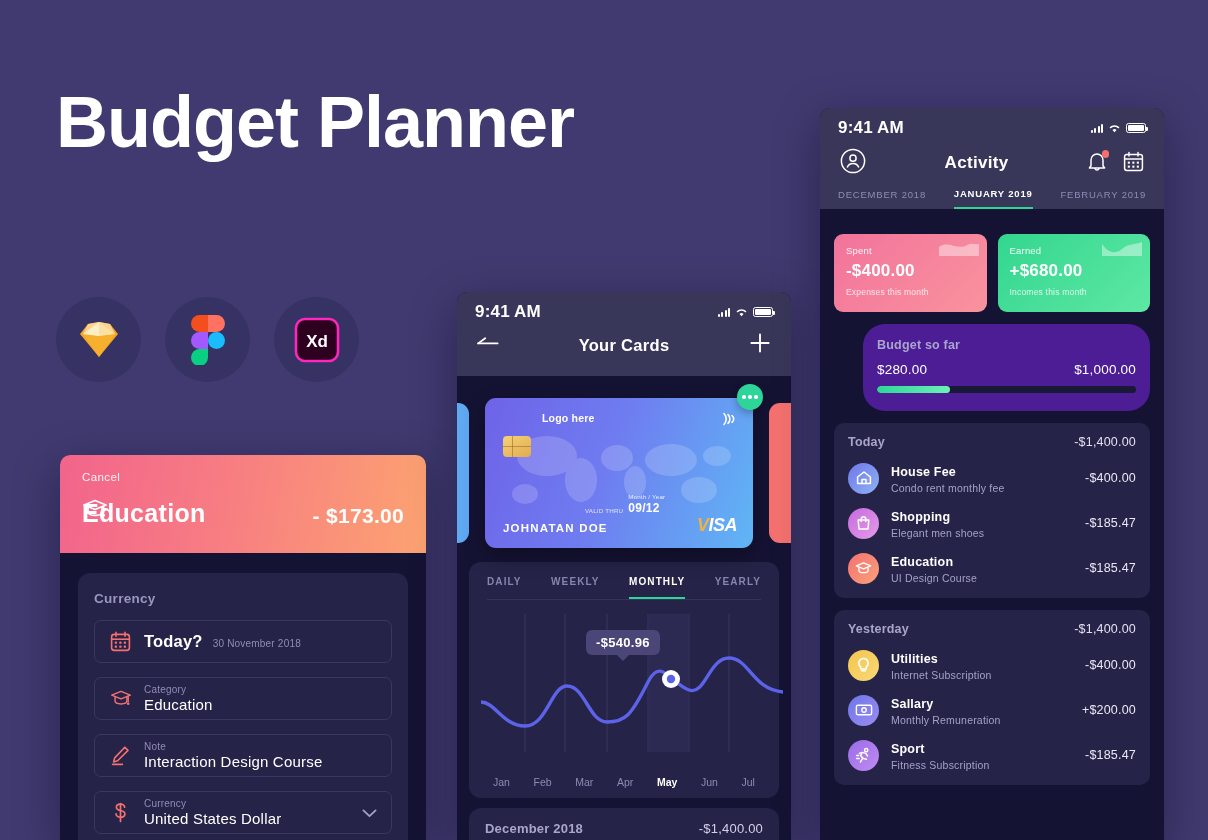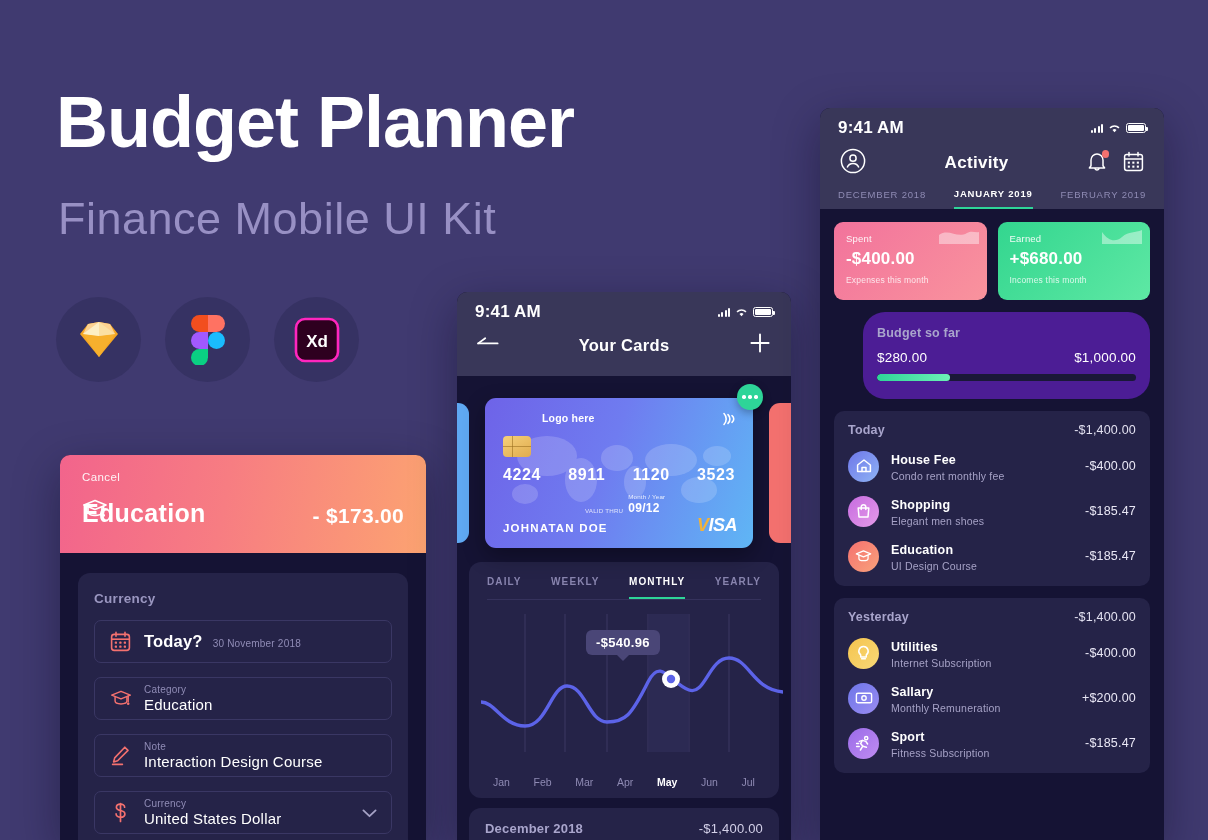--- a/index.html
+++ b/index.html
@@ -166,21 +166,21 @@
 
   
   .act-head { background: #393759; padding-bottom: 0; }
   .act-nav { display:flex; align-items:center; justify-content:space-between; padding: 6px 20px 10px 20px; text-align: center; }
   .act-title { font-size: 17px; font-weight:bold; color:#fff; letter-spacing:0.3px; }
   .act-nav-right { display:flex; align-items:center; gap: 16px; }
   .months { display:flex; align-items:center; justify-content:space-between; padding: 0 18px; }
   .mtab { font-size: 9.5px; color:#8F8BB4; letter-spacing:0.8px; padding-bottom: 8px; }
   .mtab.active { color:#ffffff; font-weight:bold; border-bottom: 2.4px solid #2ED598; }
 
-  .act-body { padding: 0 14px; }
+  .act-body { padding: 12px 14px; }
   .summary { display:flex; gap: 11px; margin-top: 13px; }
   .sum-card { flex:1; border-radius: 9px; padding: 11px 12px 12px 12px; position:relative; overflow:hidden; height: 78px; }
   .sum-spent  { background: linear-gradient(135deg, #F2739C 0%, #F9939D 100%); }
   .sum-earned { background: linear-gradient(135deg, #33D68F 0%, #5EE8A4 100%); }
   .sum-lbl { font-size: 9.5px; color: rgba(255,255,255,0.92); letter-spacing:0.2px; }
   .sum-val { font-size: 17px; font-weight:bold; color:#fff; margin-top: 5px; letter-spacing:0.2px; }
   .sum-note { font-size: 8.5px; color: rgba(255,255,255,0.80); margin-top: 6px; letter-spacing:0.2px; }
   .sum-wave { position:absolute; right: 8px; top: 8px; opacity: 0.42; }
 
   .budget-card { background:#4c1d95; border-radius: 22px; margin-top: 12px; padding: 14px 14px 18px 14px; margin-left: 29px; }
@@ -201,21 +201,20 @@
   .tx-name { font-size: 12.5px; font-weight:bold; color:#fff; letter-spacing:0.2px; }
   .tx-desc { font-size: 10.5px; color:#A6A2C6; margin-top: 2px; letter-spacing:0.2px; }
   .tx-amt { font-size: 12.5px; color:#E9E7F5; letter-spacing:0.2px; }
 </style>
 </head>
 <body>
 
 <div class="stage">
 
   <div class="hero-title">Budget Planner</div>
-  <div class="hero-sub">Finance Mobile UI Kit</div>
 
   <div class="icon-row">
     <div class="icon-circle">
       <svg width="44" height="40" viewBox="0 0 44 40">
         <path d="M11 4 L22 2 L33 4 L41 14 L22 37 L3 14 Z" fill="#F5A623"></path>
         <path d="M11 4 L22 2 L33 4 L38 14 L22 16 L6 14 Z" fill="#FDD291"></path>
         <path d="M22 16 L38 14 L22 37 L6 14 Z" fill="#F7B02D"></path>
         <path d="M22 2 L22 16 L6 14 Z" fill="#FDEFC5"></path>
         <path d="M22 2 L22 16 L38 14 Z" fill="#FBE0A4"></path>
       </svg>
@@ -380,26 +379,20 @@
         </svg>
         <div class="logo-here">Logo here</div>
         <div class="nfc">
           <svg width="18" height="18" viewBox="0 0 18 18" fill="none" stroke="#ffffff" stroke-width="1.6" stroke-linecap="round">
             <path d="M5 3.5 a8 8 0 0 1 0 11"></path>
               <path d="M9 4.6 a6 6 0 0 1 0 8.8"></path>
               <path d="M13 5.7 a4 4 0 0 1 0 6.6"></path>
           </svg>
         </div>
         <div class="chip"></div>
-        <div class="cnum">
-          <span>4224</span>
-          <span>8911</span>
-          <span>1120</span>
-          <span>3523</span>
-        </div>
         <div class="cexp">
           <span class="cexp-lbl">VALID THRU</span>
           <span class="f-stack">
             <span class="cexp-my">Month / Year</span>
             <span class="cexp-val">09/12</span>
           </span>
         </div>
         <div class="cholder">JOHNATAN  DOE</div>
         <div class="visa"><span>V</span>ISA</div>
       </div>

